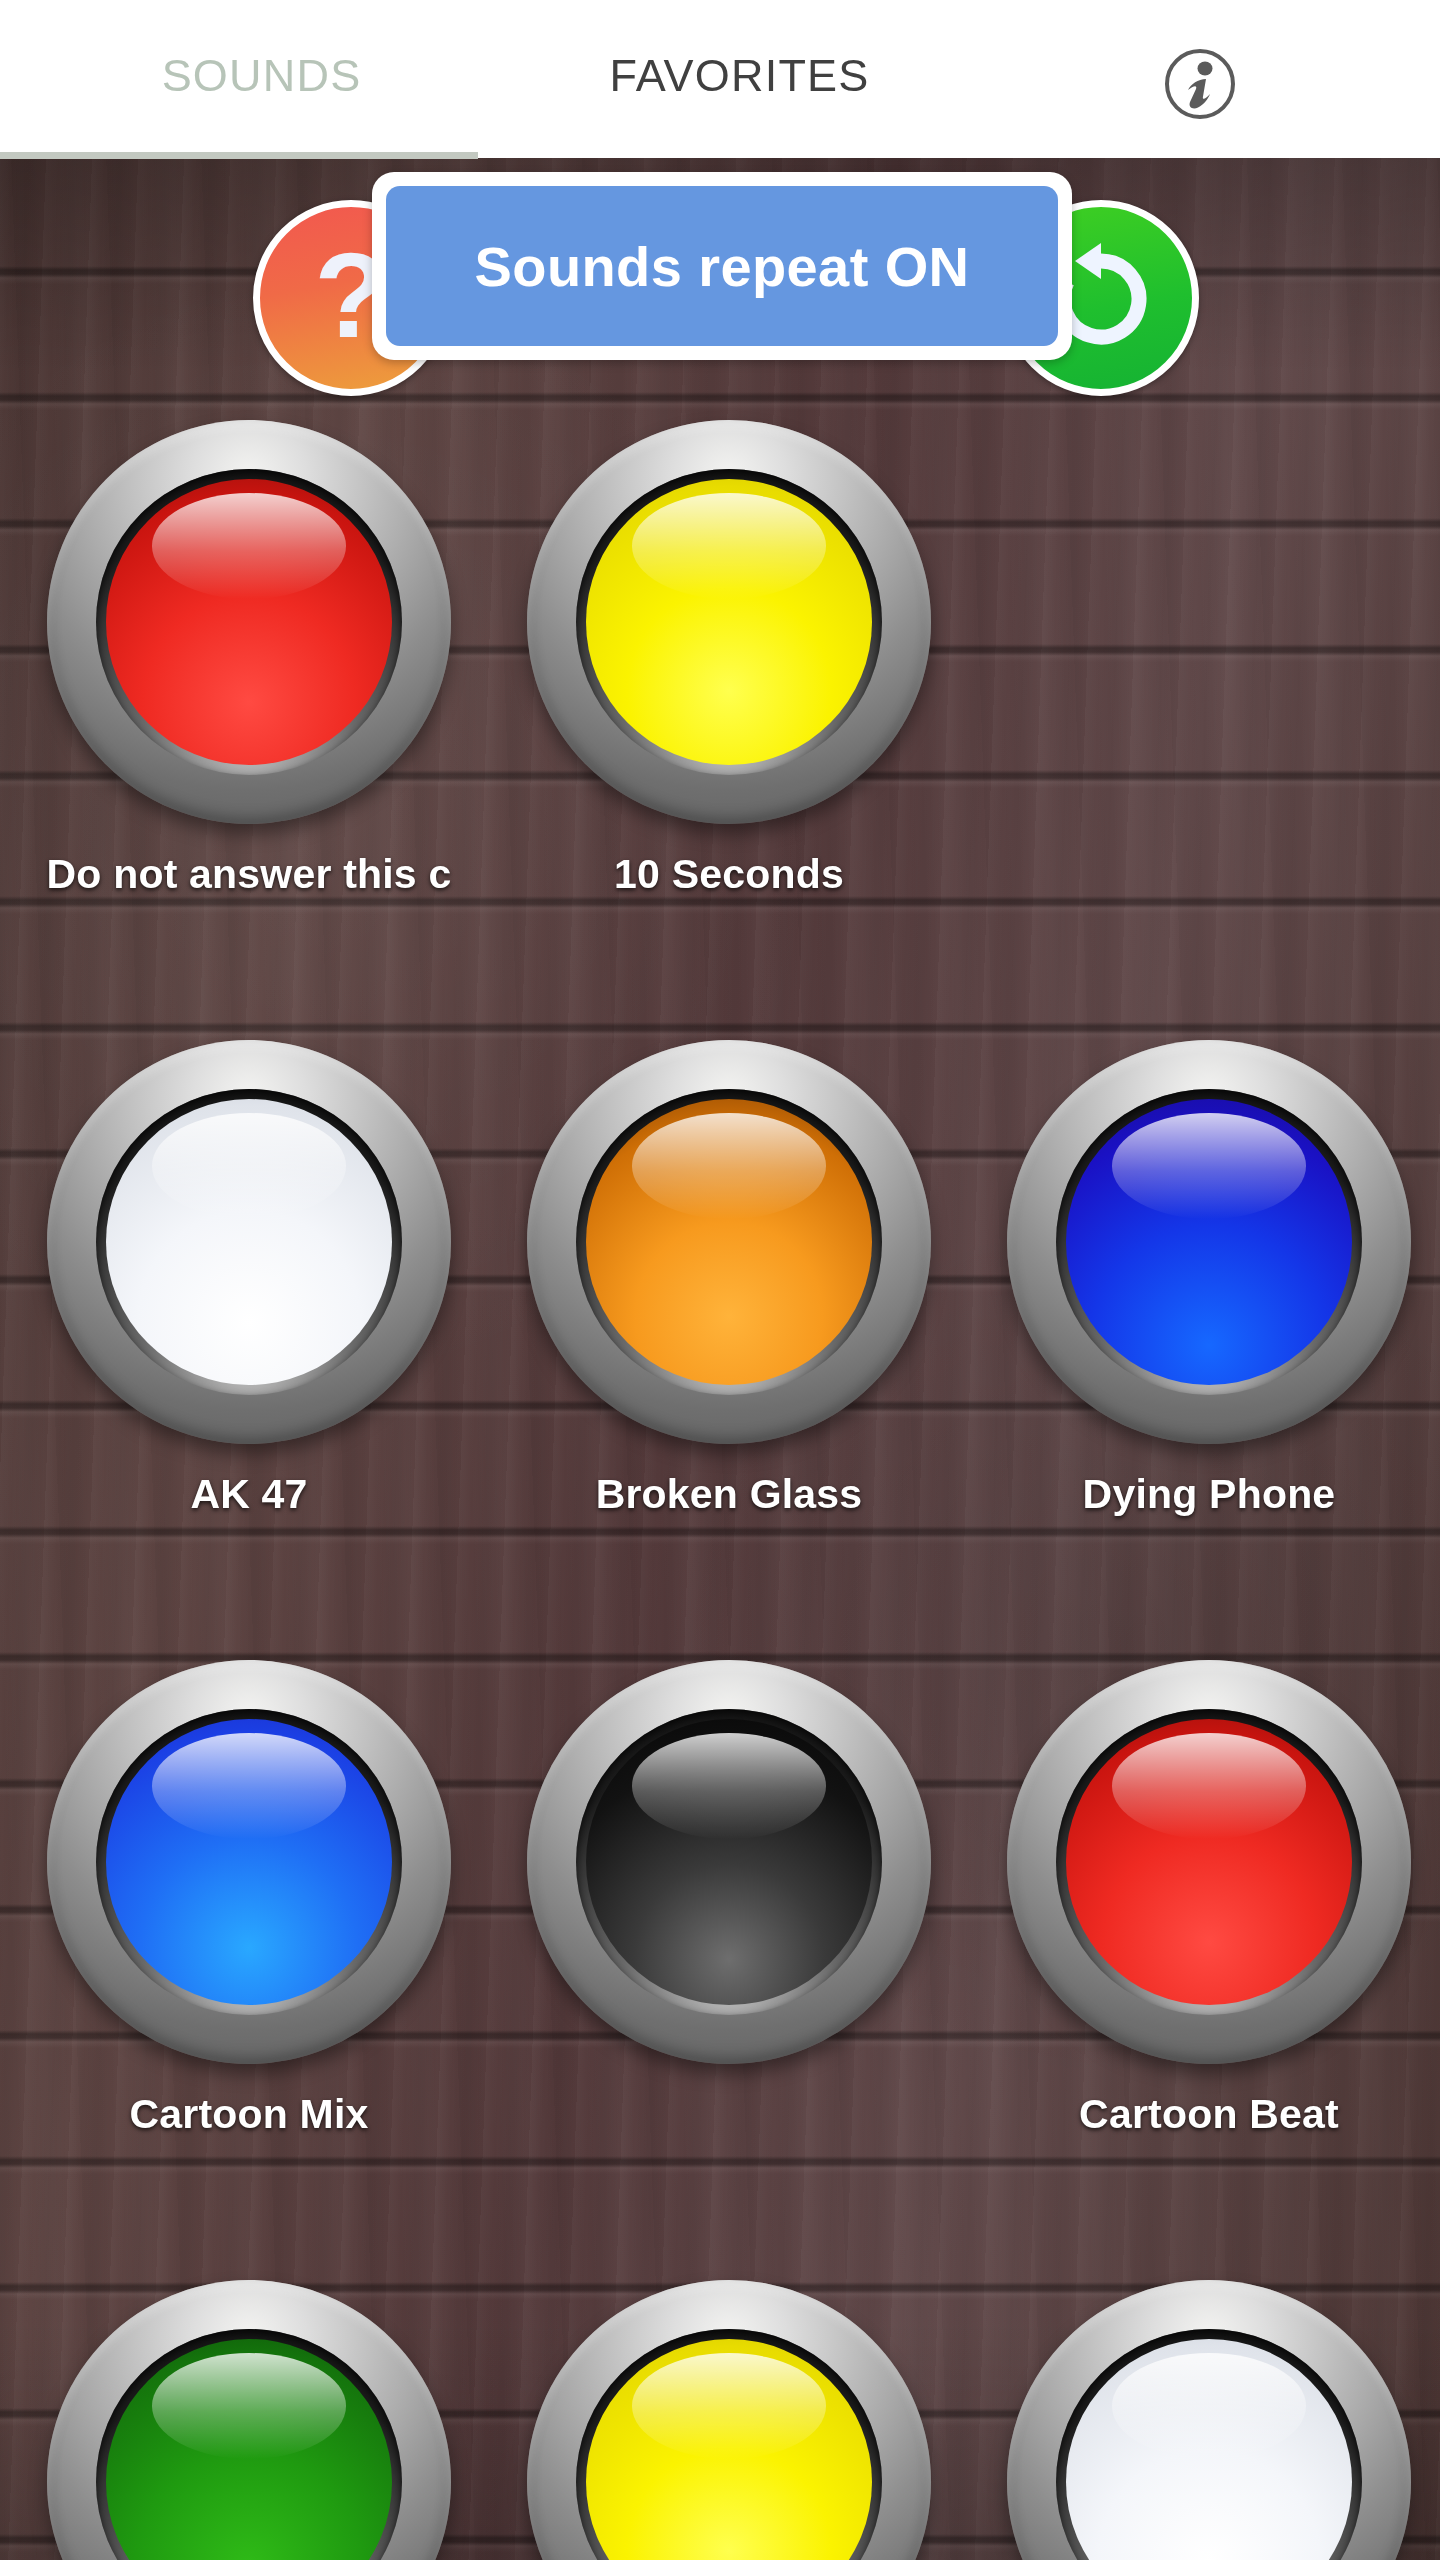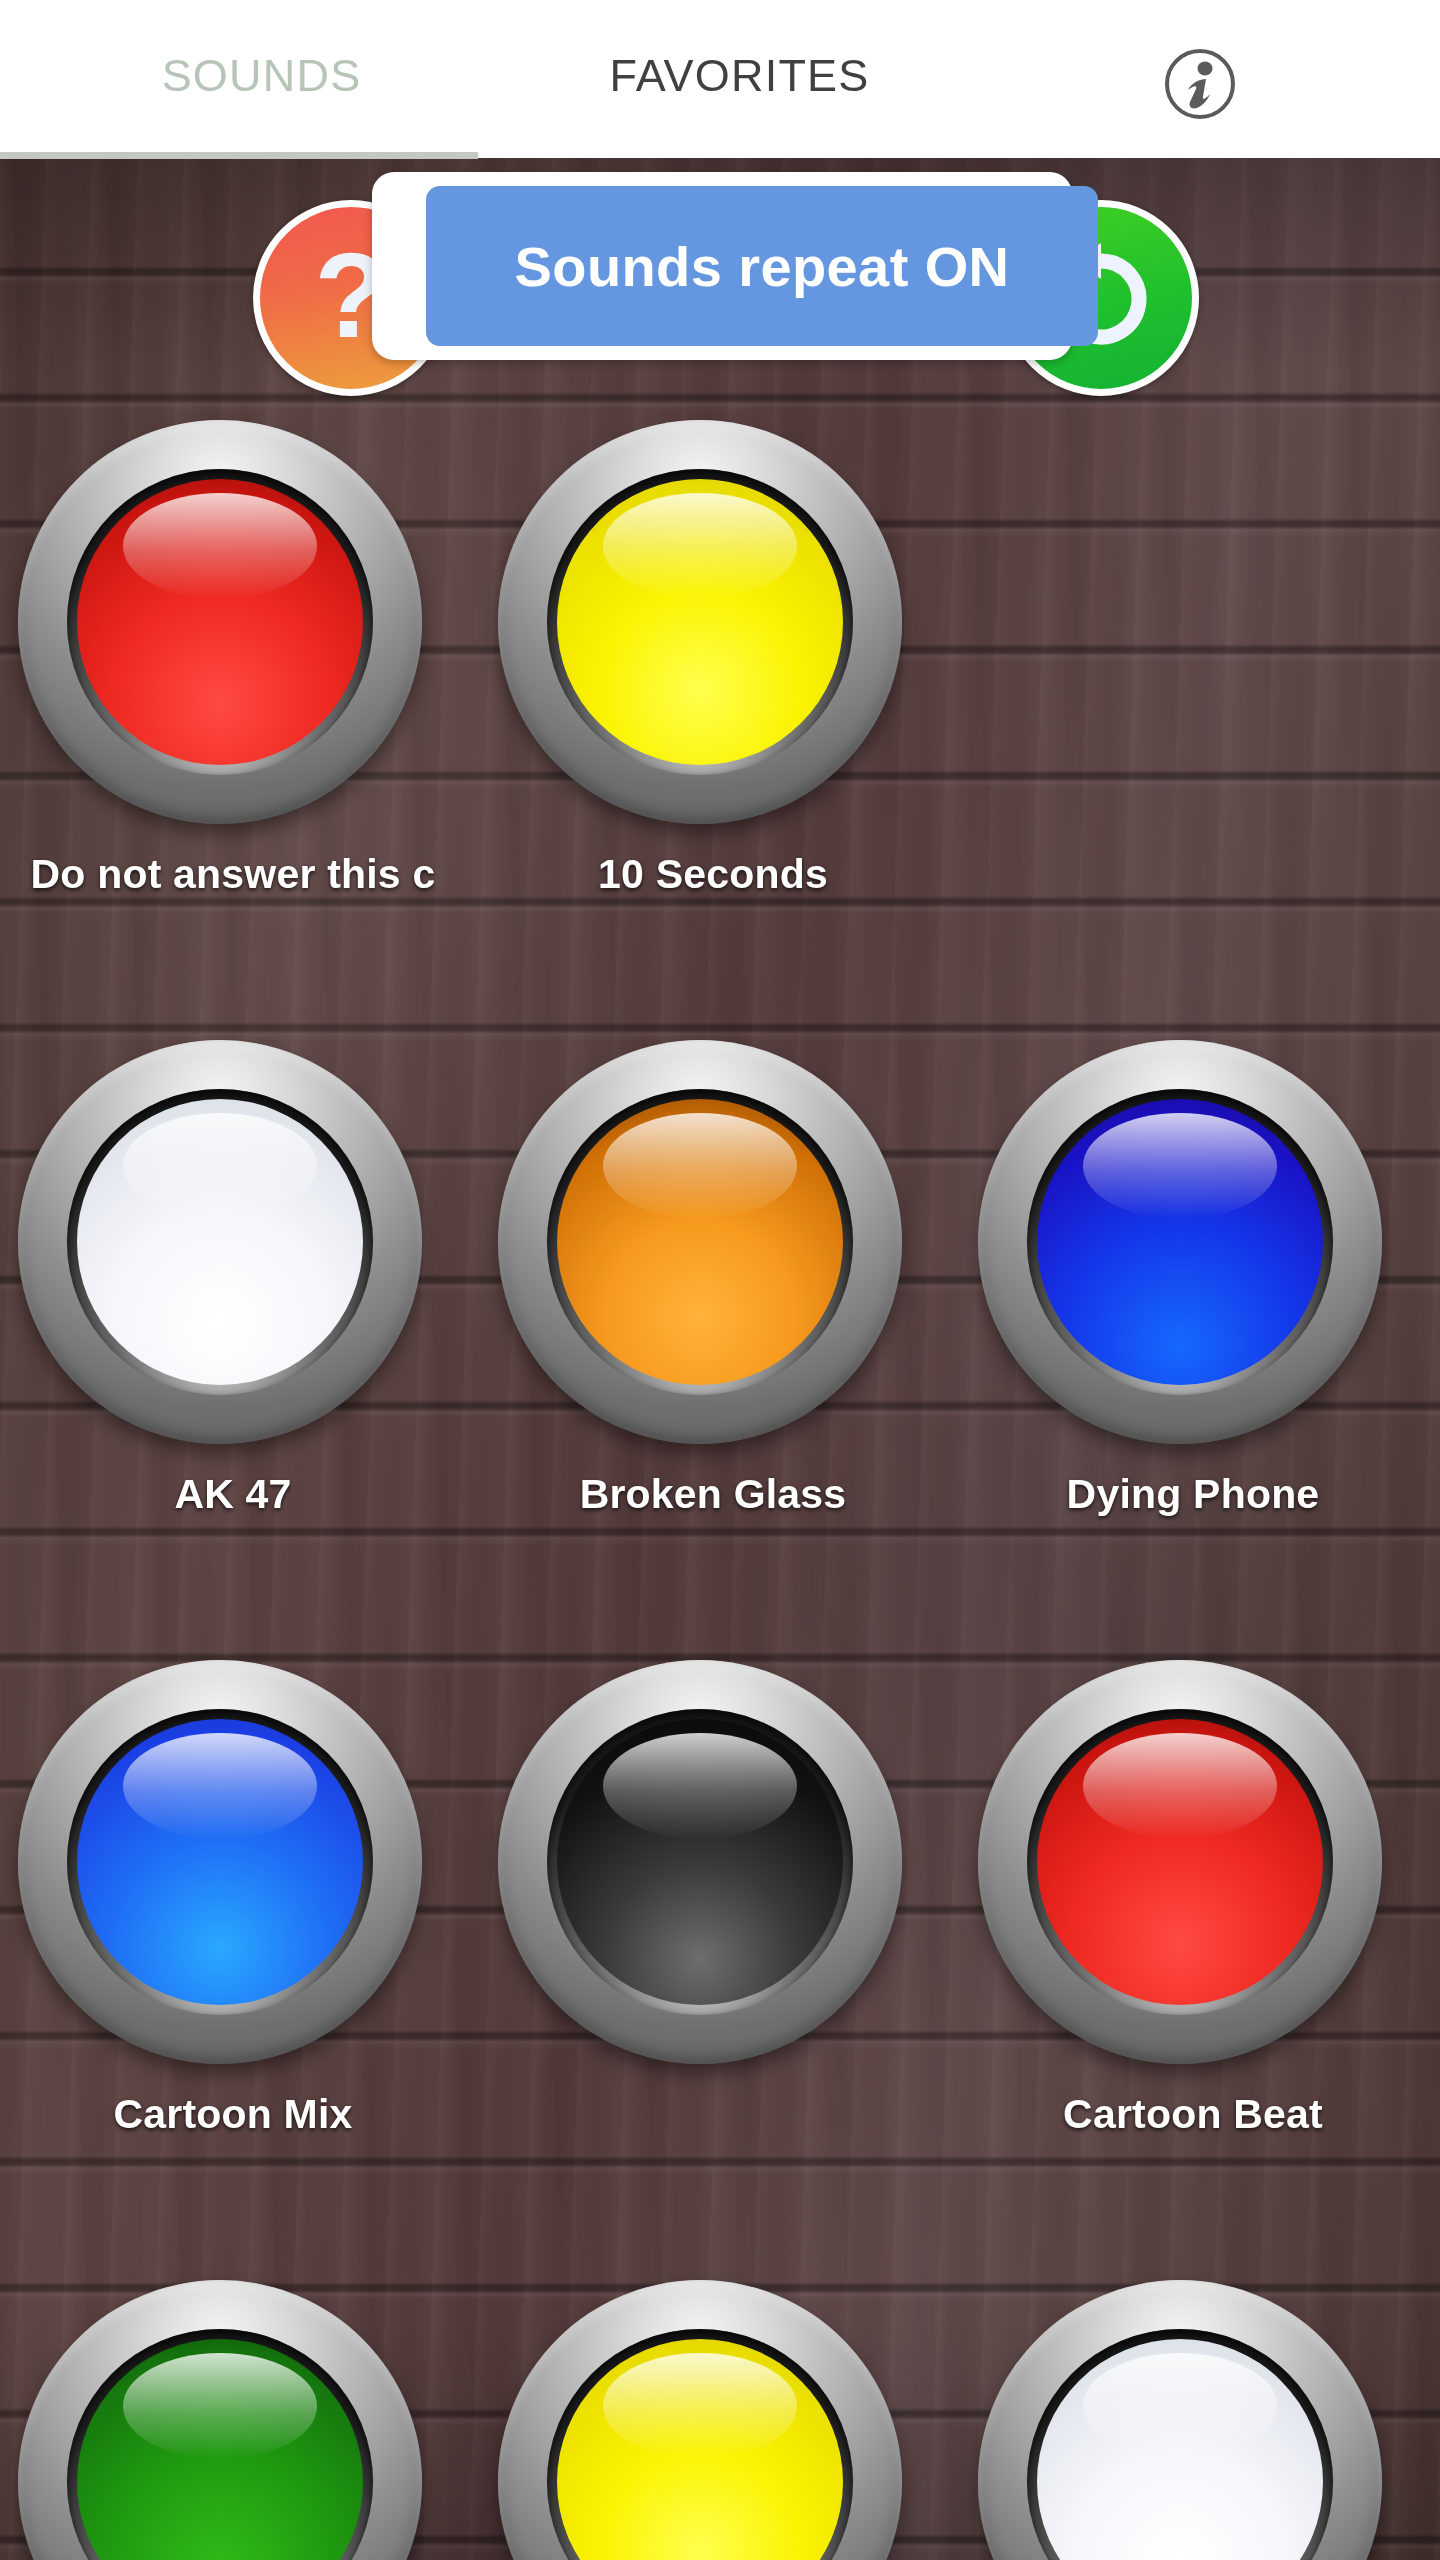--- a/index.html
+++ b/index.html
@@ -149,40 +149,39 @@
   .toast {
     width:100%; height:100%;
     background:#6597e0;
     border-radius:14px;
     display:flex; align-items:center; justify-content:center;
     color:#ffffff;
     font-size:56px;
     font-weight:700;
     letter-spacing:0.4px;
     user-select:none;
-    margin-left:40px;
   }
 
   
   .grid {
     position:absolute;
     top:262px; left:0;
     width:1440px;
     z-index:10;
   }
   .grid-row {
     position:relative;
     width:1440px;
     height:620px;
   }
   .cell {
     position:absolute;
     width:480px;
     top:0;
-    display:flex; flex-direction:column; padding-left:18px;
+    display:flex; flex-direction:column; align-items:center;padding-left:18px;
   }
   .cell:nth-child(1){ left:0; }
   .cell:nth-child(2){ left:480px; }
   .cell:nth-child(3){ left:960px; }
 
   
   .btn-outer {
     position:relative;
     width:404px; height:404px;
     border-radius:50%;

